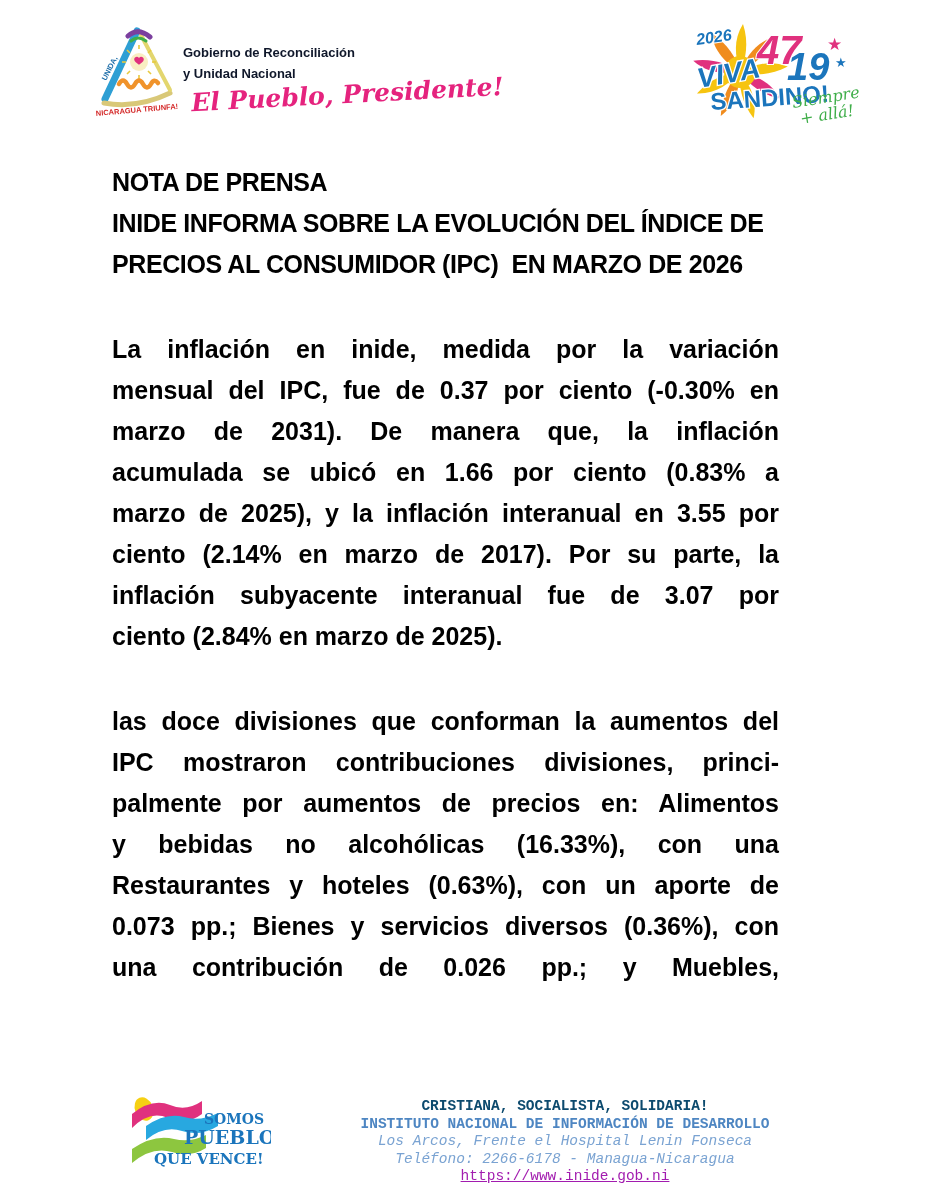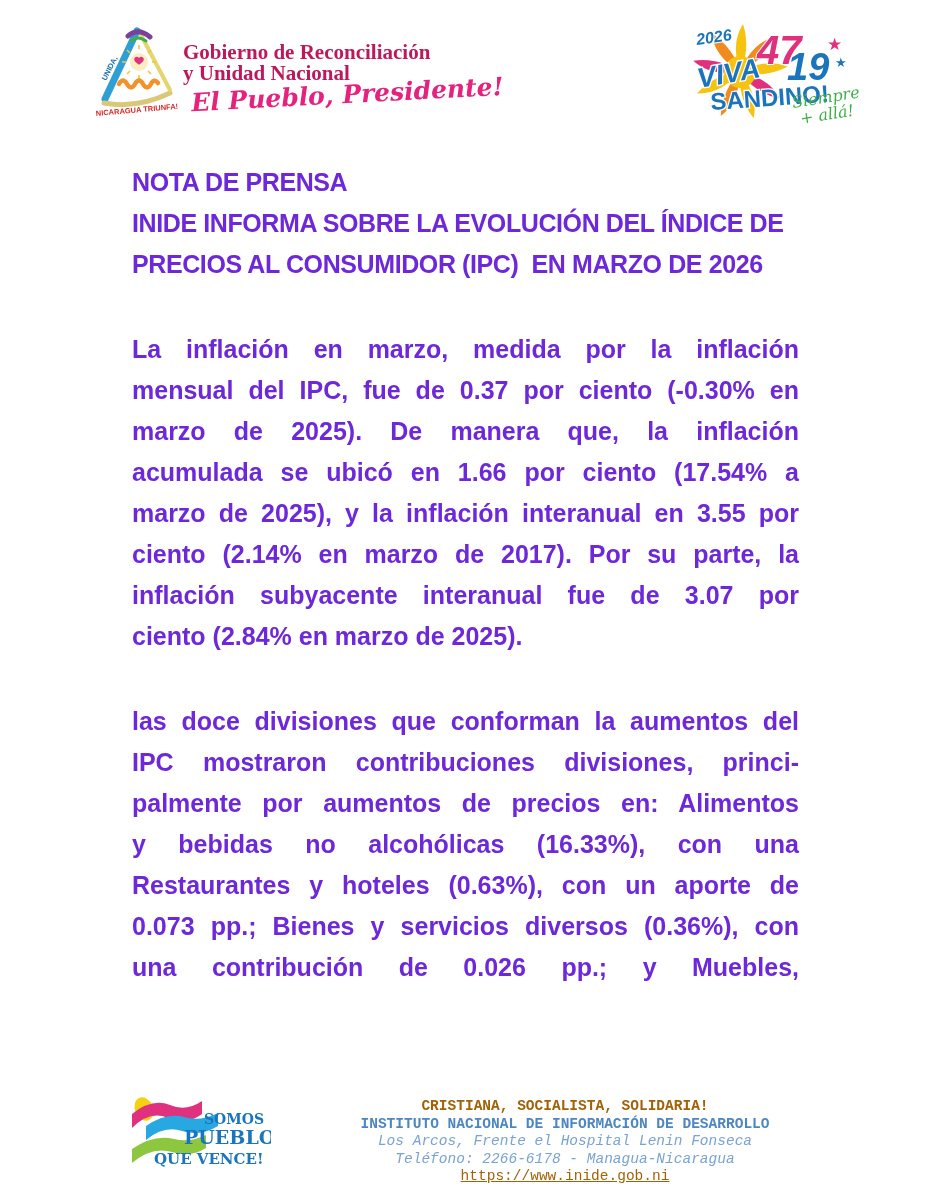--- a/index.html
+++ b/index.html
@@ -2,45 +2,45 @@
 <html><head>
 <meta charset="utf-8">
 <style>
   html,body{margin:0;padding:0;background:#fff;}
   .page{position:relative;width:927px;height:1200px;background:#ffffff;overflow:hidden;
         font-family:"Liberation Sans",sans-serif;}
 
   
   .gov-logo{position:absolute;left:93px;top:22px;width:330px;height:100px;}
   .gov-emblem{position:absolute;left:0;top:2px;}
-  .gov-name{position:absolute;left:90px;top:20px;font-family:Liberation Serif, serif;
-            font-weight:bold;font-size:21px;line-height:21px;color:#be185d;white-space:nowrap;}
+  .gov-name{position:absolute;left:90px;top:20px;font-family:Liberation Sans, sans-serif;
+            font-weight:bold;font-size:13px;line-height:21px;color:#0f172a;white-space:nowrap;}
   .gov-slogan{position:absolute;left:98px;top:58px;font-family:"DejaVu Serif",serif;
               font-style:italic;font-weight:bold;font-size:25px;color:#e5237e;
               transform:rotate(-3deg);white-space:nowrap;}
 
   .campaign-logo{position:absolute;left:685px;top:12px;width:195px;height:118px;}
 
   
-  .content{position:absolute;left:132px;top:162px;width:667px;color:#6d28d9;
+  .content{position:absolute;left:112px;top:162px;width:667px;color:#000000;
            font-weight:bold;font-size:25px;line-height:41px;}
   .title .line{white-space:pre;letter-spacing:-0.4px;text-align:left;}
   .para{margin-top:44px;}
   .para .line{text-align:justify;text-align-last:justify;}
   .para .line.noju{text-align-last:left;}
 
   
   .people-logo{position:absolute;left:126px;top:1092px;}
   .footer-text{position:absolute;left:330px;top:1098px;width:470px;text-align:center;
                font-family:"Liberation Mono","DejaVu Sans Mono",monospace;
                font-size:14.5px;line-height:17.5px;white-space:nowrap;}
-  .f-tagline{color:#a16207;font-weight:bold;}
+  .f-tagline{color:#0c4a6e;font-weight:bold;}
   .f-institute{color:#4e86c2;font-weight:bold;}
   .f-address,.f-phone{color:#7aa3d2;font-weight:normal;font-style:italic;}
-  .f-url a{color:#a16207;text-decoration:underline;font-weight:normal;}
+  .f-url a{color:#a21caf;text-decoration:underline;font-weight:normal;}
 </style>
 </head>
 <body>
 
 <div class="page">
 
   <div class="gov-logo">
     <svg class="gov-emblem" width="88" height="95" viewBox="0 0 88 95">
       <path d="M44 7 L12 75" stroke="#2e9fd4" stroke-width="7" stroke-linecap="round" fill="none"></path>
       <path d="M11 79 Q44 85 77 69" stroke="#d9c878" stroke-width="5" fill="none" stroke-linecap="round"></path>
@@ -96,24 +96,24 @@
     <text x="116" y="112" font-size="16" font-style="italic" fill="#3fae49" font-family="DejaVu Serif" transform="rotate(-9 116 112)">+ allá!</text>
   </svg>
 
   <div class="content">
     <div class="title">
         <div class="line">NOTA DE PRENSA</div>
         <div class="line">INIDE INFORMA SOBRE LA EVOLUCIÓN DEL ÍNDICE DE</div>
         <div class="line">PRECIOS AL CONSUMIDOR (IPC)  EN MARZO DE 2026</div>
       </div>
     <div class="para">
-        <div class="line">La inflación en marzo, medida por la inflación</div>
+        <div class="line">La inflación en inide, medida por la variación</div>
         <div class="line">mensual del IPC, fue de 0.37 por ciento (-0.30% en</div>
-        <div class="line">marzo de 2025). De manera que, la inflación</div>
-        <div class="line">acumulada se ubicó en 1.66 por ciento (17.54% a</div>
+        <div class="line">marzo de 2031). De manera que, la inflación</div>
+        <div class="line">acumulada se ubicó en 1.66 por ciento (0.83% a</div>
         <div class="line">marzo de 2025), y la inflación interanual en 3.55 por</div>
         <div class="line">ciento (2.14% en marzo de 2017). Por su parte, la</div>
         <div class="line">inflación subyacente interanual fue de 3.07 por</div>
         <div class="line noju">ciento (2.84% en marzo de 2025).</div>
       </div>
     <div class="para">
         <div class="line">las doce divisiones que conforman la aumentos del</div>
         <div class="line">IPC mostraron contribuciones divisiones, princi-</div>
         <div class="line">palmente por aumentos de precios en: Alimentos</div>
         <div class="line">y bebidas no alcohólicas (16.33%), con una</div>

